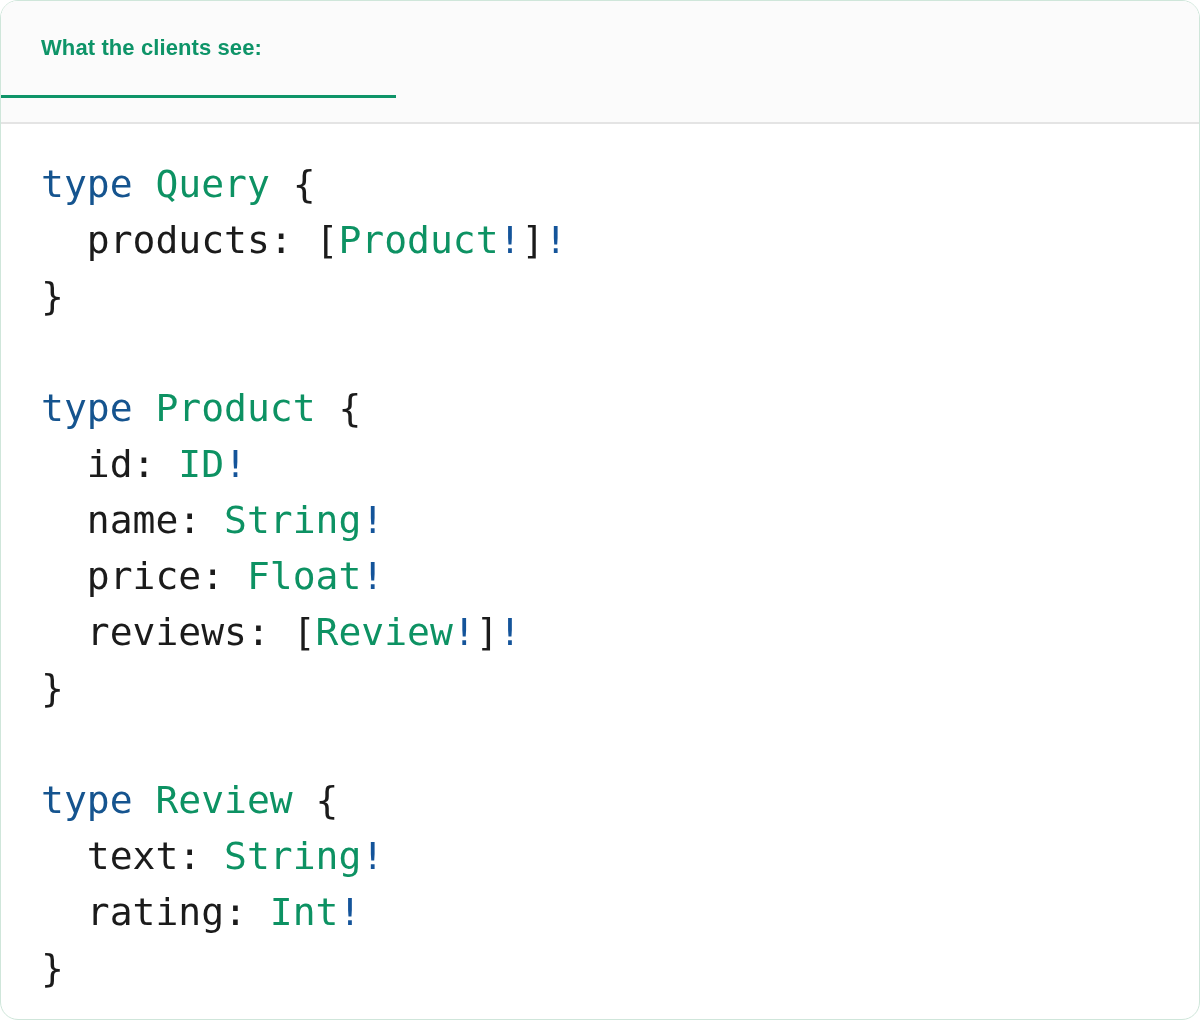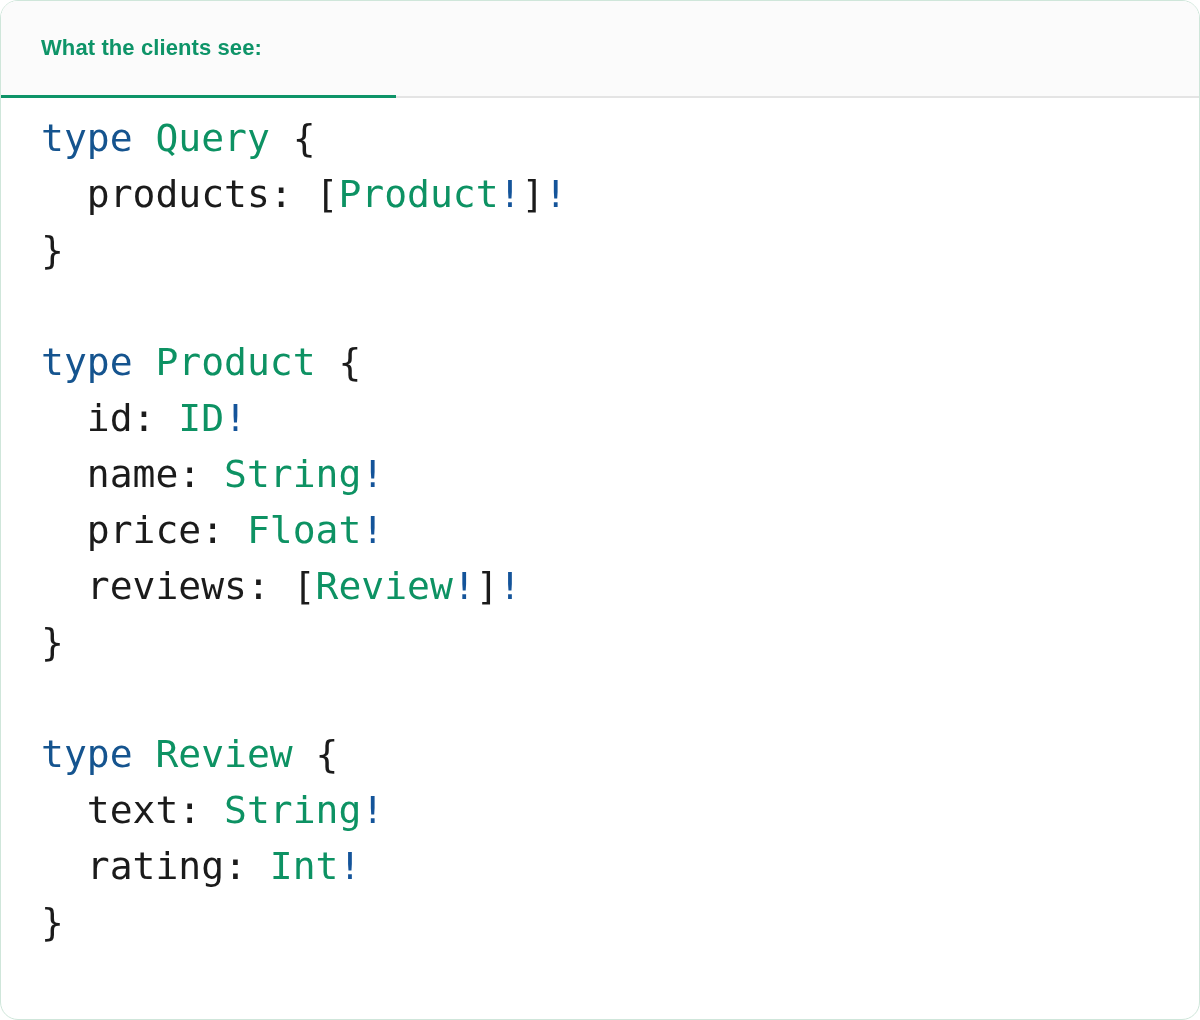--- a/index.html
+++ b/index.html
@@ -23,21 +23,21 @@
     background: #ffffff;
     border: 1px solid #cfe6da;
     border-radius: 18px;
     overflow: hidden;
   }
 
   
   .tabbar {
     position: relative;
     box-sizing: border-box;
-    height: 97px;
+    height: 123px;
     background: #fbfbfb;
     border-bottom: 2px solid #e4e4e4;
     padding-left: 12px;
   }
   .tab {
     position: absolute;
     left: 0;
     top: 0;
     width: 395px;
     height: 97px;
@@ -55,21 +55,21 @@
     font-weight: 600;
     letter-spacing: 0.1px;
     font-family: "Liberation Sans", sans-serif;
     white-space: nowrap;
   }
 
   
   .code-body {
     position: relative;
     box-sizing: border-box;
-    padding: 12px 0 0 40px;
+    padding: 32px 0 0 40px;
     background: #ffffff;
     height: 662px;
   }
   .code {
     margin: 0;
     font-family: "DejaVu Sans Mono", monospace;
     font-size: 38px;
     line-height: 56px;
     white-space: pre;
     color: #1b1b1b;

